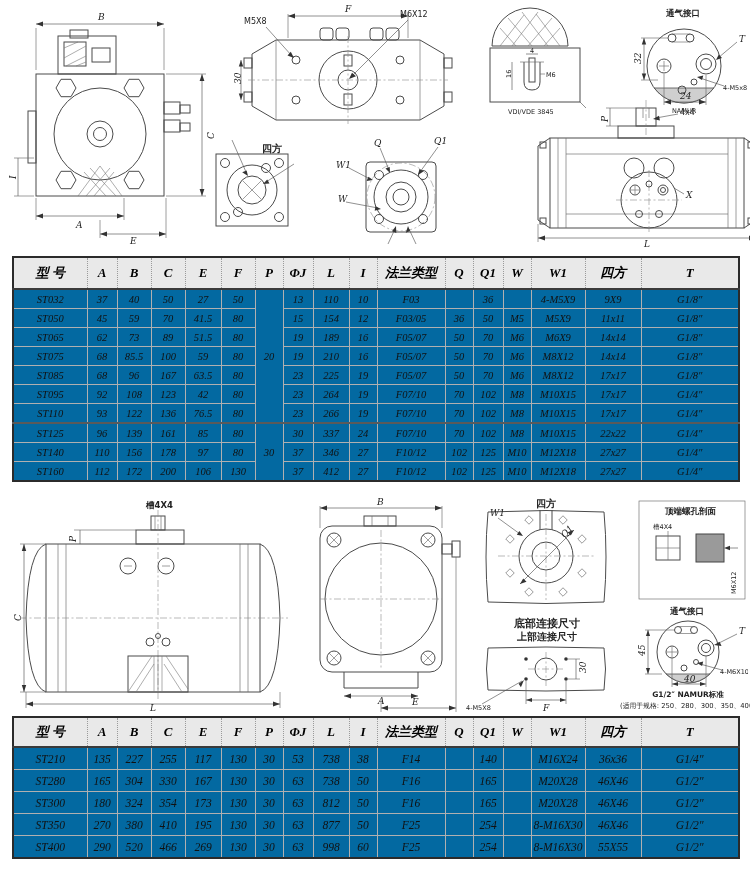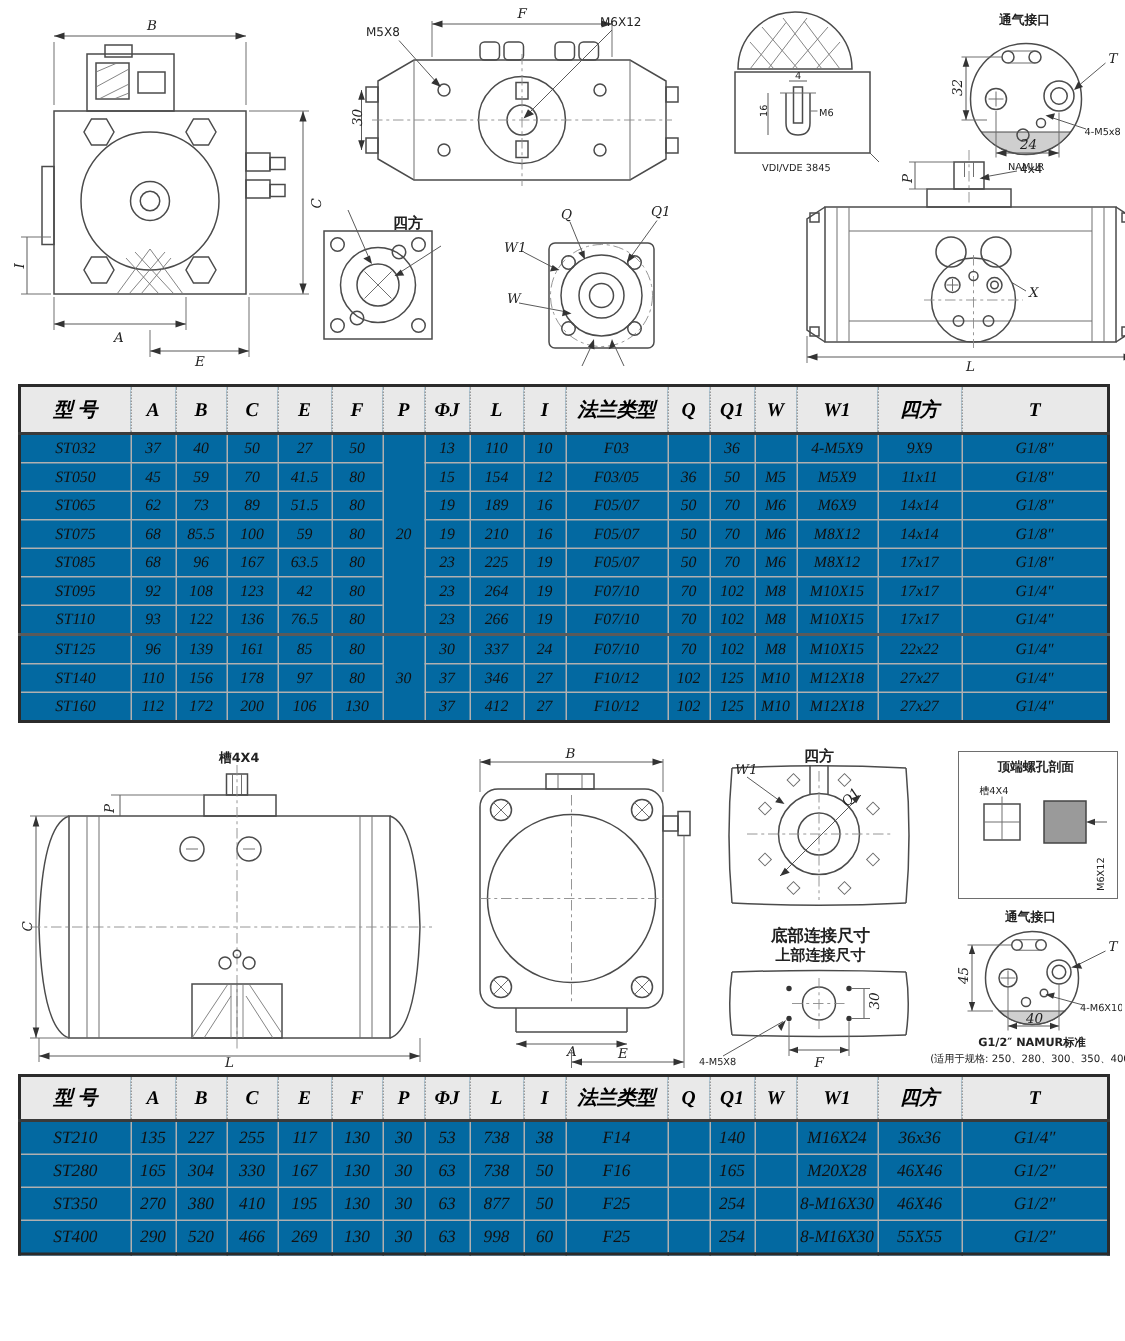--- a/index.html
+++ b/index.html
@@ -824,20 +824,39 @@
           <td>50</td>
           <td>F16</td>
           <td></td>
           <td>165</td>
           <td></td>
           <td>M20X28</td>
           <td>46X46</td>
           <td>G1/2″</td>
         </tr>
         <tr>
+          <td>ST300</td>
+          <td>180</td>
+          <td>324</td>
+          <td>354</td>
+          <td>173</td>
+          <td>130</td>
+          <td>30</td>
+          <td>63</td>
+          <td>812</td>
+          <td>50</td>
+          <td>F16</td>
+          <td></td>
+          <td>165</td>
+          <td></td>
+          <td>M20X28</td>
+          <td>46X46</td>
+          <td>G1/2″</td>
+        </tr>
+        <tr>
           <td>ST350</td>
           <td>270</td>
           <td>380</td>
           <td>410</td>
           <td>195</td>
           <td>130</td>
           <td>30</td>
           <td>63</td>
           <td>877</td>
           <td>50</td>

